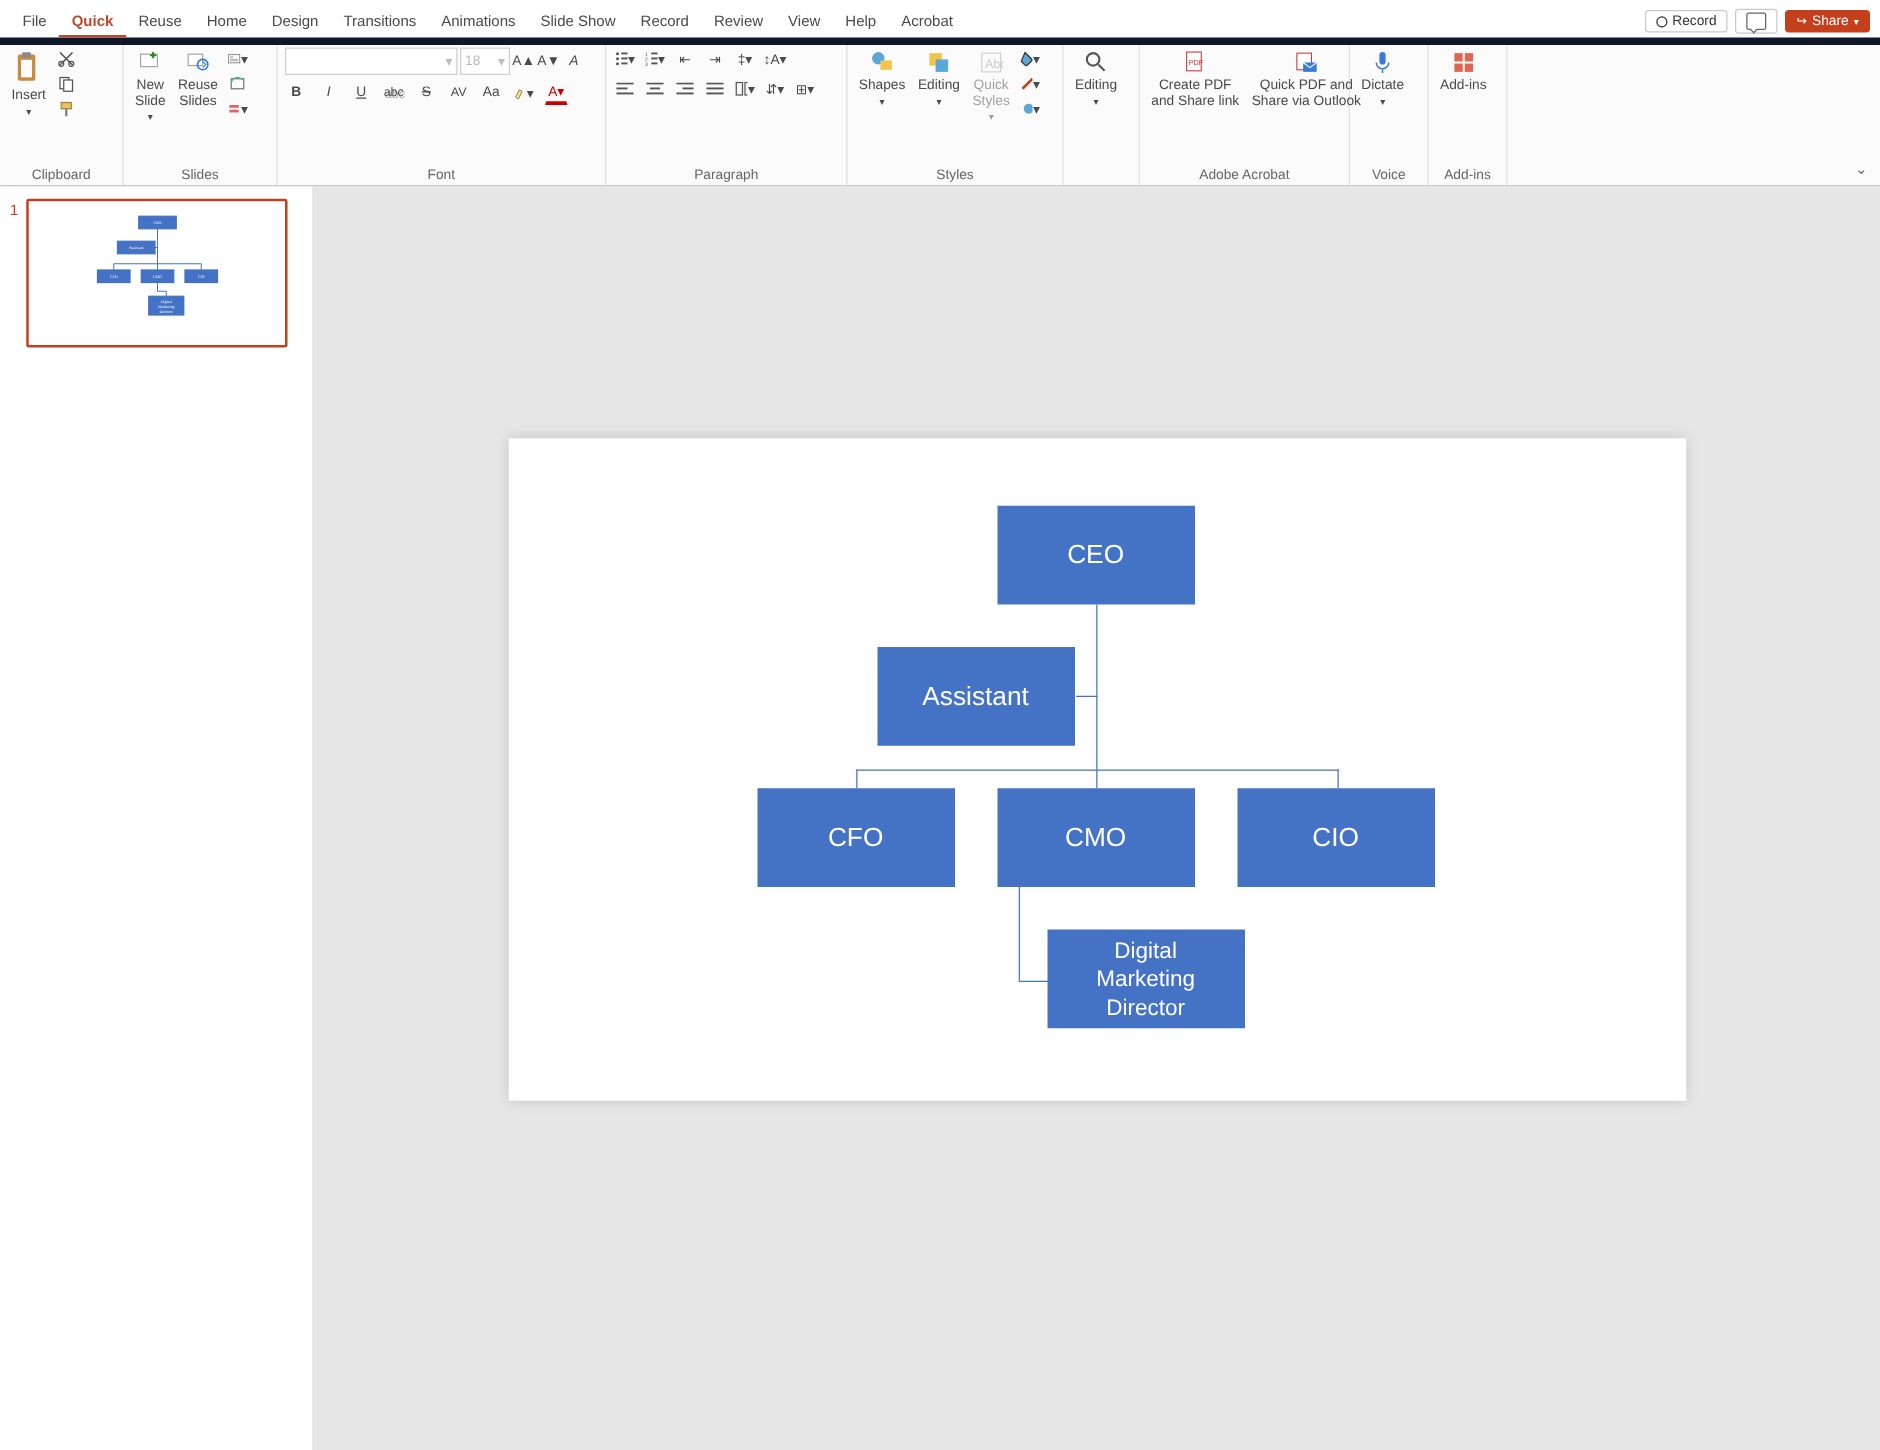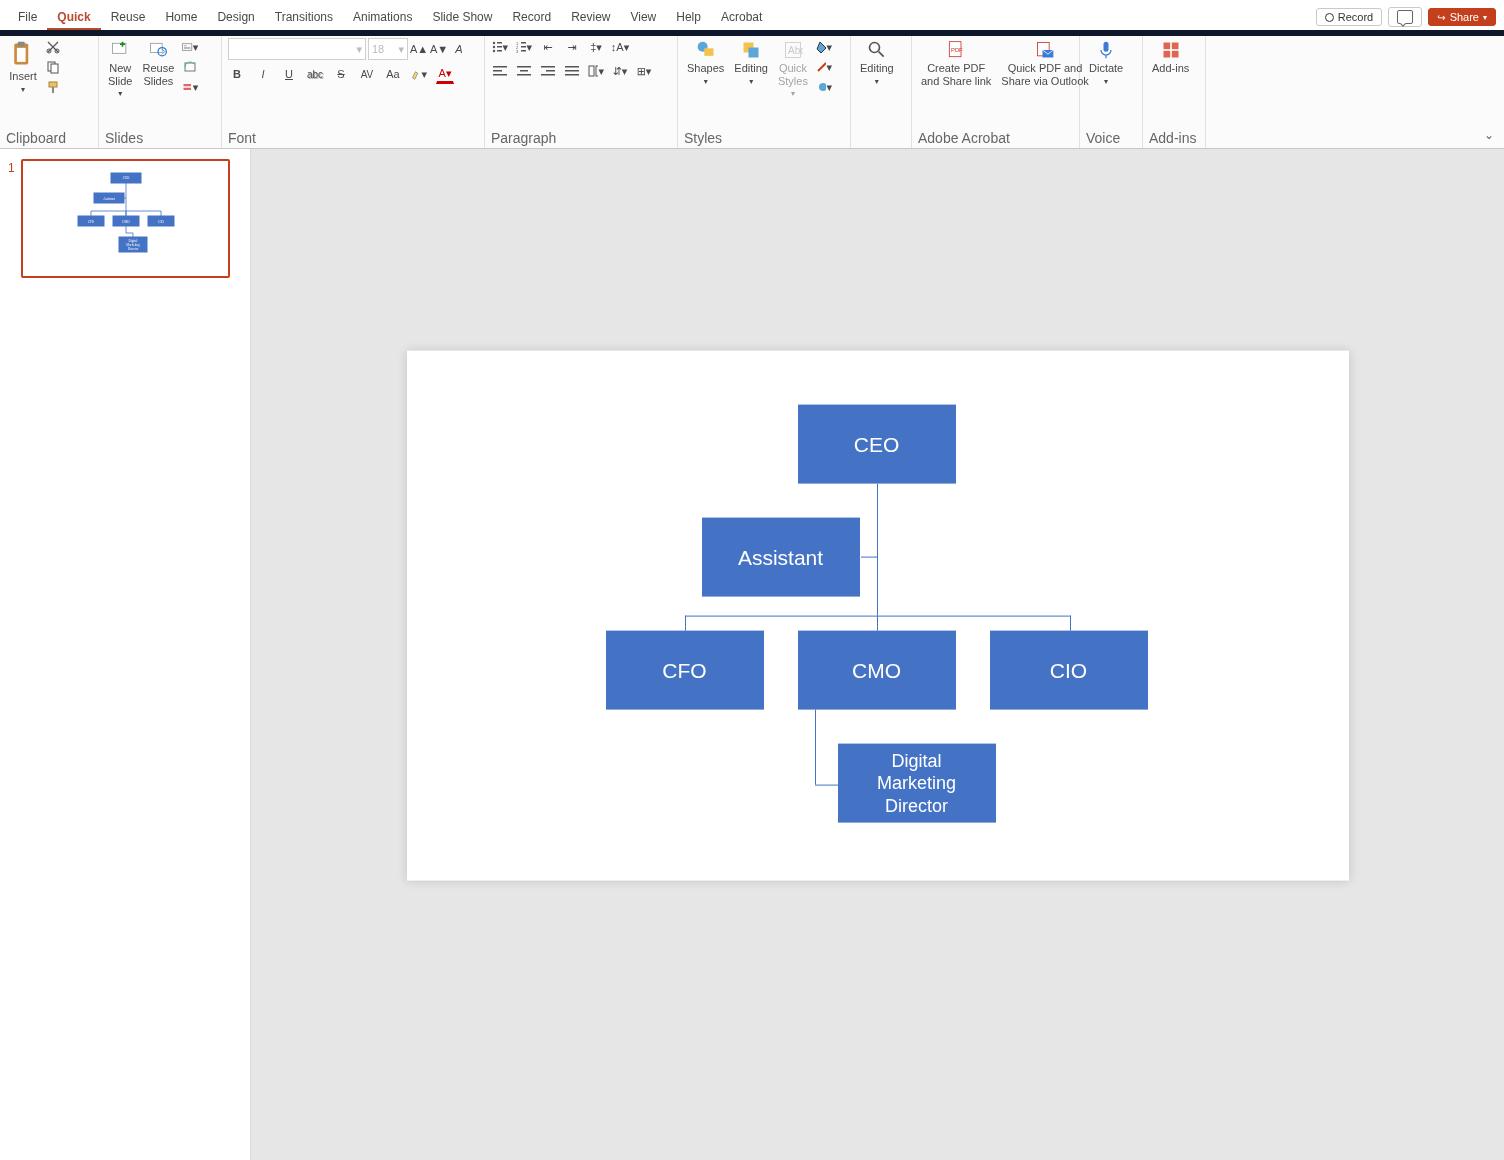--- a/index.html
+++ b/index.html
@@ -16,21 +16,21 @@
 .record-dot{width:7px;height:7px;border-radius:50%;border:1px solid #333}
 .comment-ico{width:14px;height:12px;border:1px solid #666;border-radius:2px;position:relative}
 .comment-ico:after{content:"";position:absolute;left:3px;bottom:-3px;width:3px;height:3px;border-left:1px solid #666;border-bottom:1px solid #666;transform:rotate(-45deg);background:#fff}
 .share-arrow{font-size:10px}
 .chevdown{font-size:8px}
 
 
 .ribbon{height:112px;border-bottom:1px solid #c8c8c8;background:#fbfbfb;display:flex;font-size:11px;color:#4a4a4a;position:relative}
 .group{border-right:1px solid #e1e1e1;display:flex;flex-direction:column;justify-content:space-between;padding:2px 6px 1px}
 .group-body{flex:1;display:flex;align-items:flex-start;gap:4px}
-.group-label{font-size:14px;color:#666;padding:1px 0;position:relative}
+.group-label{text-align:center;font-size:11px;color:#666;padding:1px 0;position:relative}
 .vbtn{display:flex;flex-direction:column;align-items:center;justify-content:flex-start;gap:2px;padding:2px 3px;text-align:center;line-height:1.15;cursor:pointer}
 .vbtn .lbl{font-size:11px}
 .ico{width:20px;height:20px;display:inline-block}
 .ico-lg{width:28px;height:28px}
 .row{display:flex;align-items:center;gap:2px}
 .col{display:flex;flex-direction:column;gap:2px}
 .smallico{width:16px;height:16px;display:inline-flex;align-items:center;justify-content:center;border:1px solid transparent;cursor:pointer;font-size:11px}
 .combo{border:1px solid #cfcfcf;height:20px;display:flex;align-items:center;padding:0 3px;background:#fff;color:#bbb}
 .combo.wide{width:130px}
 .combo.sm{width:32px}

